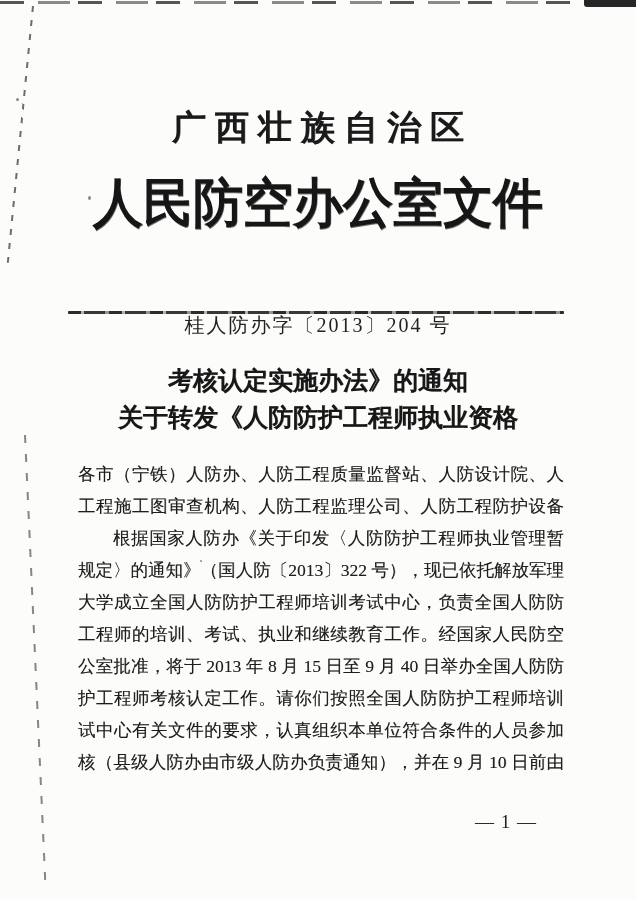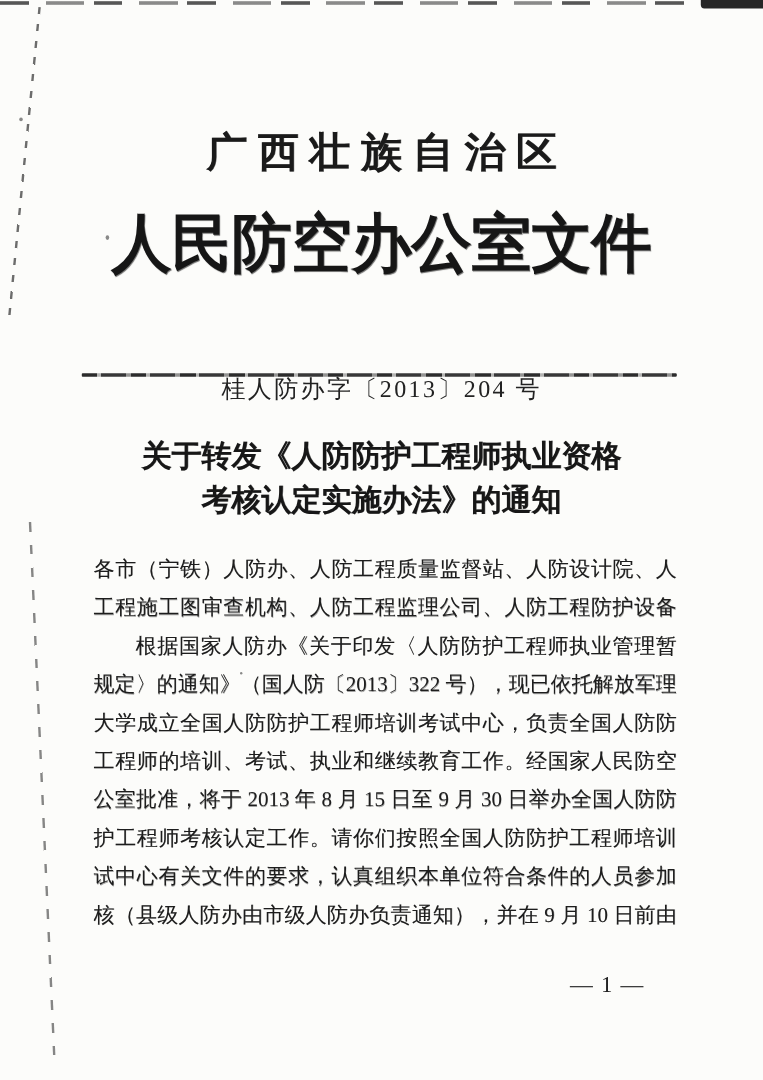--- a/index.html
+++ b/index.html
@@ -114,32 +114,32 @@
   <div class="artifact speck speck1"></div>
   <div class="artifact speck speck2"></div>
   <div class="artifact speck speck3"></div>
 
   <div class="org-region">广西壮族自治区</div>
   <div class="org-office">人民防空办公室文件</div>
   <div class="doc-number">桂人防办字〔2013〕204 号</div>
   <div class="masthead-rule"></div>
 
   <div class="doc-title">
+    <div>考核认定实施办法》的通知</div>
     <div>关于转发《人防防护工程师执业资格</div>
-    <div>考核认定实施办法》的通知</div>
   </div>
 
   <div class="body-text">
     <div class="body-line">各市（宁铁）人防办、人防工程质量监督站、人防设计院、人防</div>
     <div class="body-line">工程施工图审查机构、人防工程监理公司、人防工程防护设备定</div>
     <div class="body-line indent">根据国家人防办《关于印发〈人防防护工程师执业管理暂行</div>
     <div class="body-line">规定〉的通知》（国人防〔2013〕322 号），现已依托解放军理工</div>
     <div class="body-line">大学成立全国人防防护工程师培训考试中心，负责全国人防防护</div>
     <div class="body-line">工程师的培训、考试、执业和继续教育工作。经国家人民防空办</div>
-    <div class="body-line">公室批准，将于 2013 年 8 月 15 日至 9 月 30 日举办全国人防防</div>
+    <div class="body-line">公室批准，将于 2013 年 8 月 15 日至 9 月 40 日举办全国人防防</div>
     <div class="body-line">护工程师考核认定工作。请你们按照全国人防防护工程师培训考</div>
     <div class="body-line">试中心有关文件的要求，认真组织本单位符合条件的人员参加考</div>
     <div class="body-line">核（县级人防办由市级人防办负责通知），并在 9 月 10 日前由各</div>
   </div>
 
   <div class="page-number">— 1 —</div>
 
 </div>
 
 </body></html>

